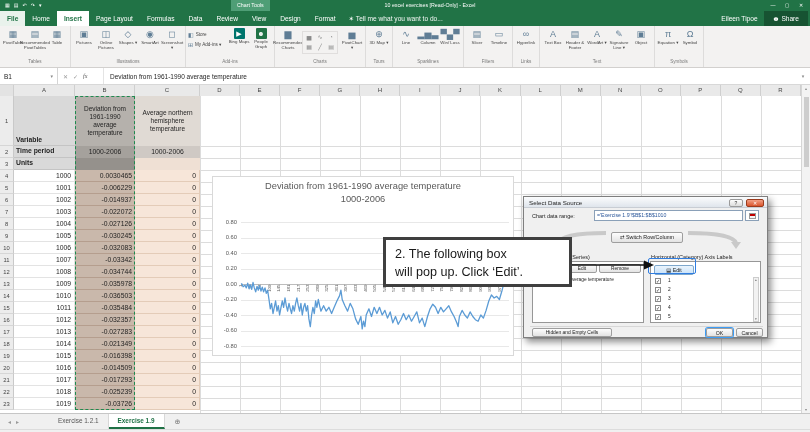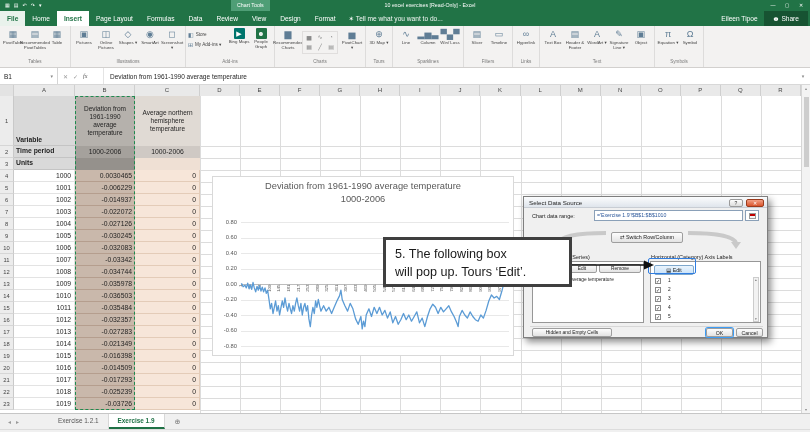--- a/index.html
+++ b/index.html
@@ -578,22 +578,22 @@
   <div class="dbtn" id="dok">OK</div>
   <div class="dbtn" id="dcancel">Cancel</div>
 </div>
 
 <svg class="abs" id="arrow">
   <line x1="0" y1="7" x2="104" y2="7" stroke="#111" stroke-width="1.5"></line>
   <polygon points="104,2.5 114,7 104,11.5" fill="#111"></polygon>
 </svg>
 
 <div class="abs" id="callout">
-  <div>5. The following box</div>
-  <div>will pop up. Tours ‘Edit’.</div>
+  <div>2. The following box</div>
+  <div>will pop up. Click ‘Edit’.</div>
 </div>
 
 <div class="abs" id="vscroll">
   <span class="varr" style="top:1px">▴</span>
   <div id="vthumb"></div>
   <span class="varr" style="bottom:1px">▾</span>
 </div>
 
 <div class="abs" id="tabbar">
   <div id="tabnav">

